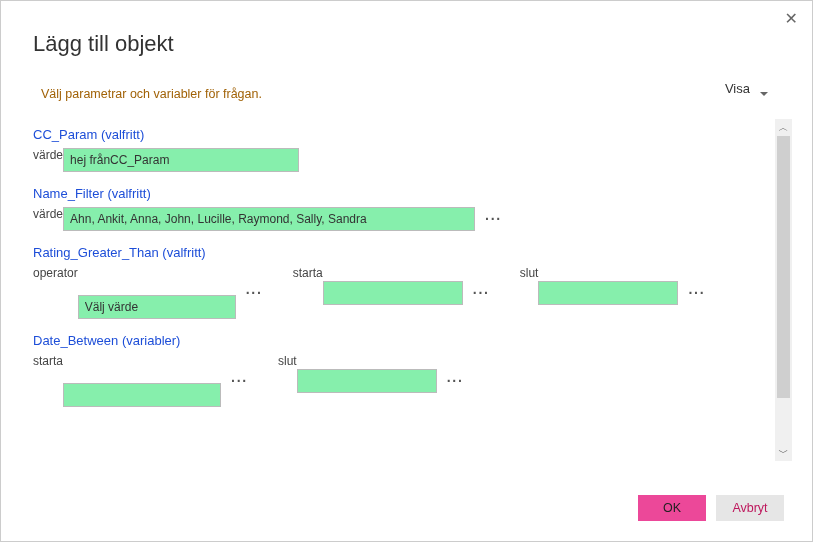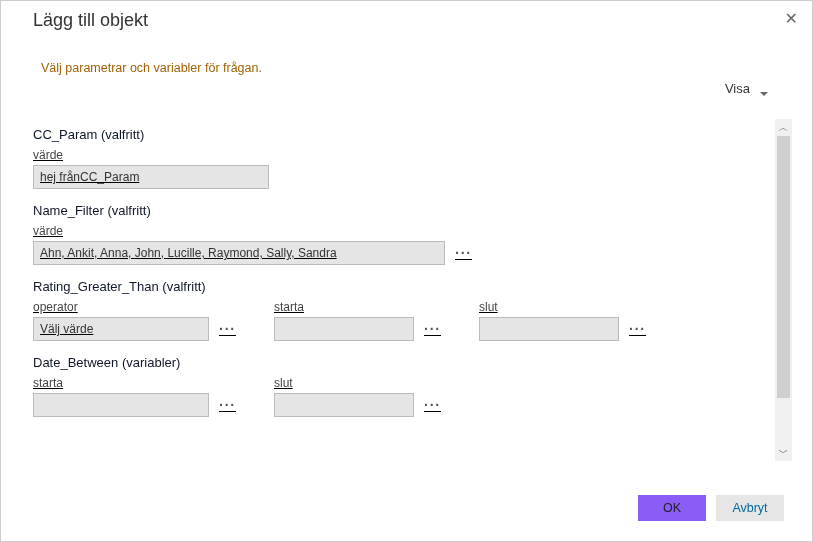--- a/index.html
+++ b/index.html
@@ -20,24 +20,24 @@
     position: absolute;
     top: 10px;
     right: 14px;
     font-size: 16px;
     color: #666;
     cursor: pointer;
     line-height: 1;
     font-family: Arial, sans-serif;
   }
   .title {
-    font-size: 18px;
+    font-size: 22px;
     font-weight: 300;
     color: #333;
-    padding: 9px 0 0 32px;
+    padding: 30px 0 0 32px;
   }
   .visa-row {
     position: absolute;
     top: 80px;
     right: 44px;
     font-size: 13px;
     color: #333;
     display: flex;
     align-items: flex-end;
     gap: 10px;
@@ -97,54 +97,53 @@
     left: 2px;
     height: 85%;
     background: #cfcfcf;
   }
   .section {
     margin-top: 14px;
   }
   .section:first-child { margin-top: 8px; }
   .section-title {
     font-size: 13px;
-    color: #0f172a;
+    color: #1d4ed8;
     margin-bottom: 6px;
   }
   .field-row {
     display: flex;
-    gap: 36px;
+    gap: 28px;
   }
   .field {
     display: flex;
-    flex-direction: column;
-    text-decoration: underline;
+    flex-direction: row;
   }
   .field-label {
     font-size: 12px;
     color: #444;
     margin-bottom: 3px;
   }
   .input-wrap {
     display: flex;
     align-items: center;
     gap: 8px;
   }
   input.txt {
     height: 24px;
     border: 1px solid #bbb;
     padding: 0 6px;
     font-size: 12px;
     color: #333;
     font-family: inherit;
-    background: #e5e5e5;
+    background: #86efac;
   }
   .w240 { width: 236px; }
   .w350 { width: 412px; }
-  .w150 { width: 176px; }
+  .w150 { width: 158px; margin-top: 29px; }
   .w140 { width: 140px; }
   .ellipsis {
     font-size: 14px;
     font-weight: bold;
     color: #555;
     letter-spacing: 1px;
     cursor: pointer;
     padding: 0 2px;
     user-select: none;
   }
@@ -158,26 +157,26 @@
   .btn {
     min-width: 68px;
     height: 26px;
     border: none;
     font-size: 12.5px;
     font-family: inherit;
     cursor: pointer;
     padding: 0 14px;
   }
   .btn-ok {
-    background: #8b5cf6;
+    background: #ec4899;
     color: #222;
   }
   .btn-cancel {
     background: #e6e6e6;
-    color: #0369a1;
+    color: #be185d;
   }
 </style>
 </head>
 <body>
 
 <div class="dialog">
 
   <div class="close-btn">✕</div>
 
   <div class="title">Lägg till objekt</div>

